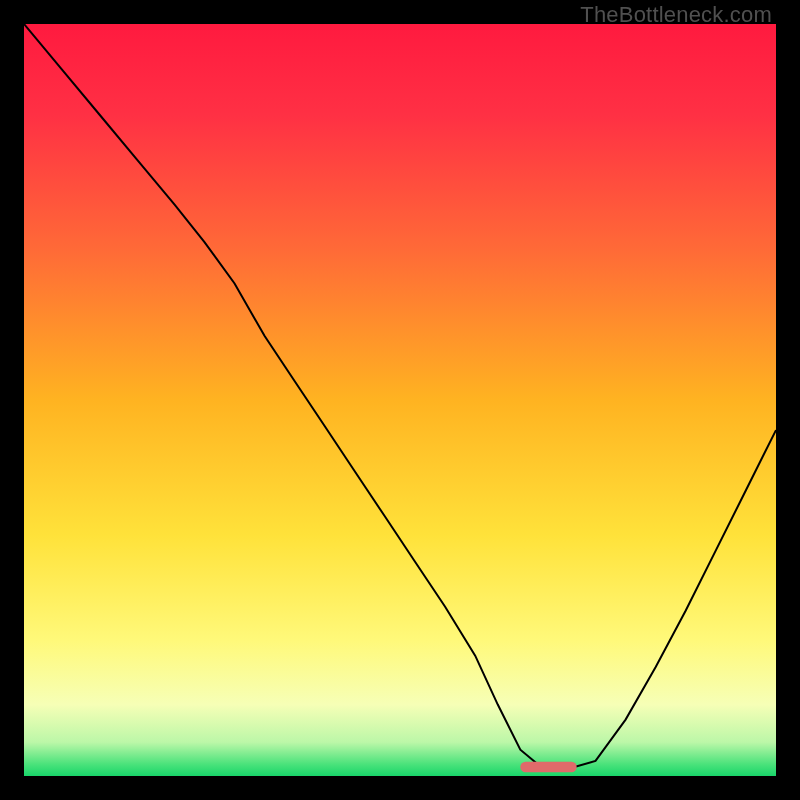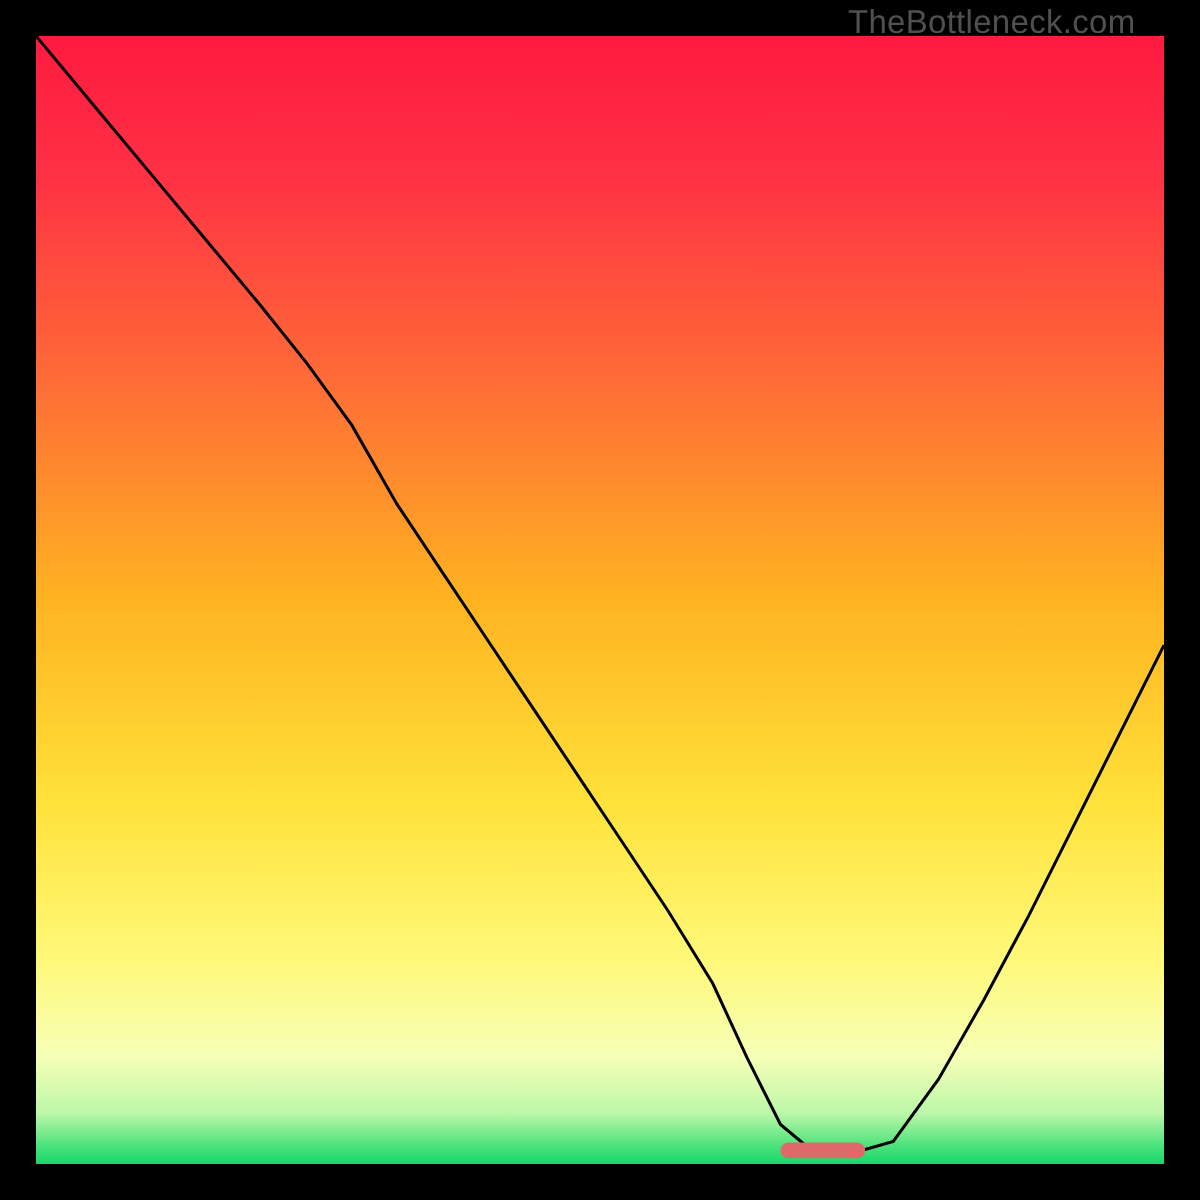--- a/index.html
+++ b/index.html
@@ -22,21 +22,21 @@
   .plot {
     position: absolute;
     left: 0;
     top: 0;
     width: 752px;
     height: 752px;
   }
   .watermark {
     position: absolute;
     top: 2px;
-    right: 43px;
+    right: 28px;
     color: #505050;
     font-size: 22px;
     font-weight: 400;
     letter-spacing: 0.2px;
     font-family: Arial, Helvetica, sans-serif;
   }
 </style>
 </head>
 <body>
 

